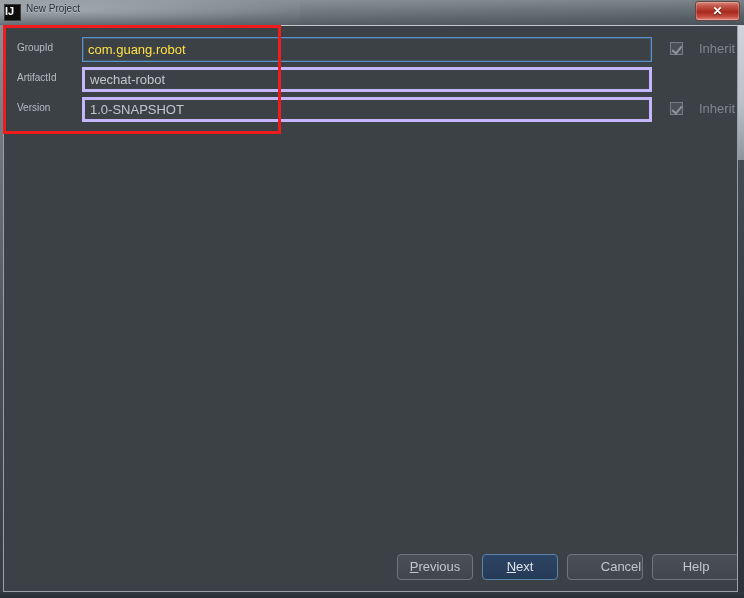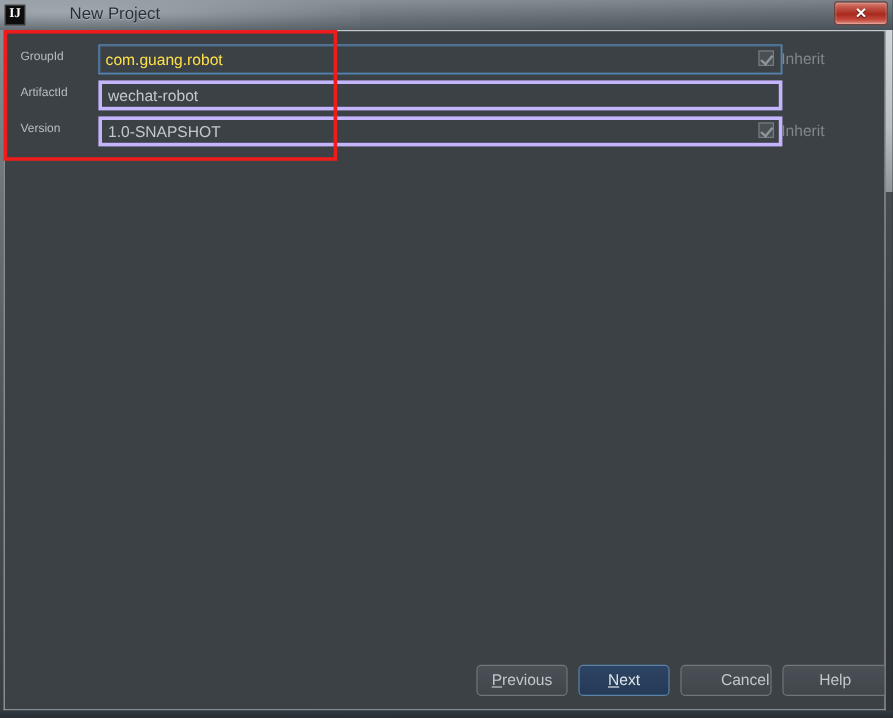--- a/index.html
+++ b/index.html
@@ -39,35 +39,34 @@
     pointer-events: none;
   }
   #app-icon {
     position: absolute;
     left: 4px; top: 4px;
     width: 17px; height: 17px;
     background: #0d0d0d;
     border: 1px solid #3a3a3a;
     box-sizing: border-box;
     color: #ffffff;
-    font-family: Liberation Serif, serif;
+    font-family: Liberation Sans, sans-serif;
     font-weight: bold;
     font-size: 11px;
     line-height: 13px;
-    text-align: center;
+    text-align: left;
     letter-spacing: 0px;
   }
   #window-title {
     position: absolute;
     left: 26px; top: 3px;
-    font-size: 14px;
+    font-size: 10px;
     color: #2a3038;
     text-shadow: 0 1px 0 rgba(255,255,255,0.30);
     white-space: nowrap;
-    margin-left: 32px;
   }
   #close-button {
     position: absolute;
     right: 4px; top: 1px;
     width: 45px; height: 20px;
     border-radius: 3px;
     border: 1px solid #6b4340;
     box-sizing: border-box;
     background: linear-gradient(180deg, #d98a7c 0%, #c4564a 22%, #a82a1e 55%, #c4493c 80%, #e08b7e 100%);
     box-shadow: inset 0 0 0 1px rgba(255,255,255,0.22);
@@ -129,25 +128,25 @@
     padding: 0 0 0 5px;
     outline: none;
   }
   .form-input.focused {
     border: 1px solid #5b93c9;
     box-shadow: inset 0 0 0 1px rgba(91,147,201,0.30);
     color: #fde047;
   }
   .inherit-wrap {
     position: absolute;
-    left: 628px;
+    left: 666px;
     top: 5px;
     display: flex;
     align-items: center;
-    gap: 6px;
+    gap: 16px;
   }
   .checkbox {
     width: 13px; height: 13px;
     box-sizing: border-box;
     background: #4a4f54;
     border: 1px solid #777e83;
     position: relative;
   }
   .checkbox::after {
     content: "";

